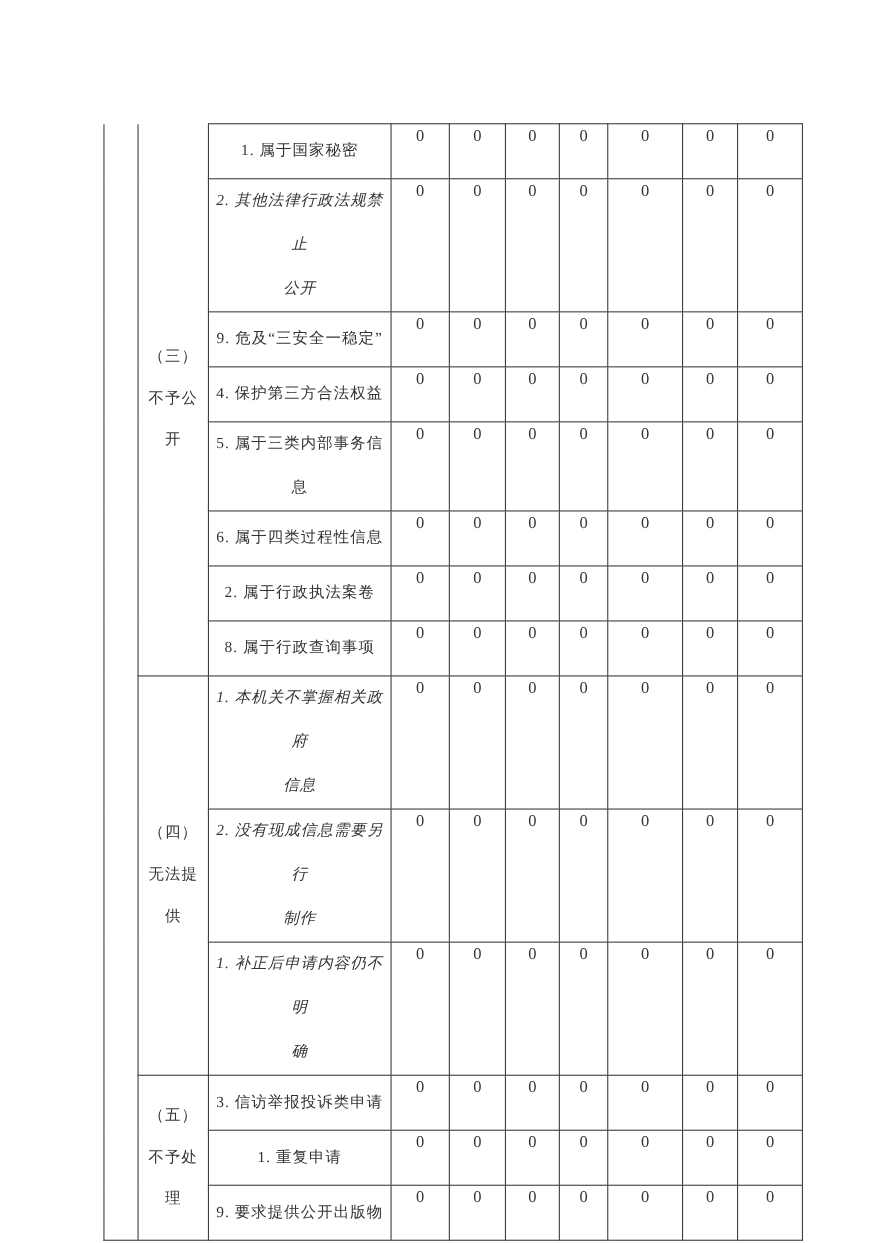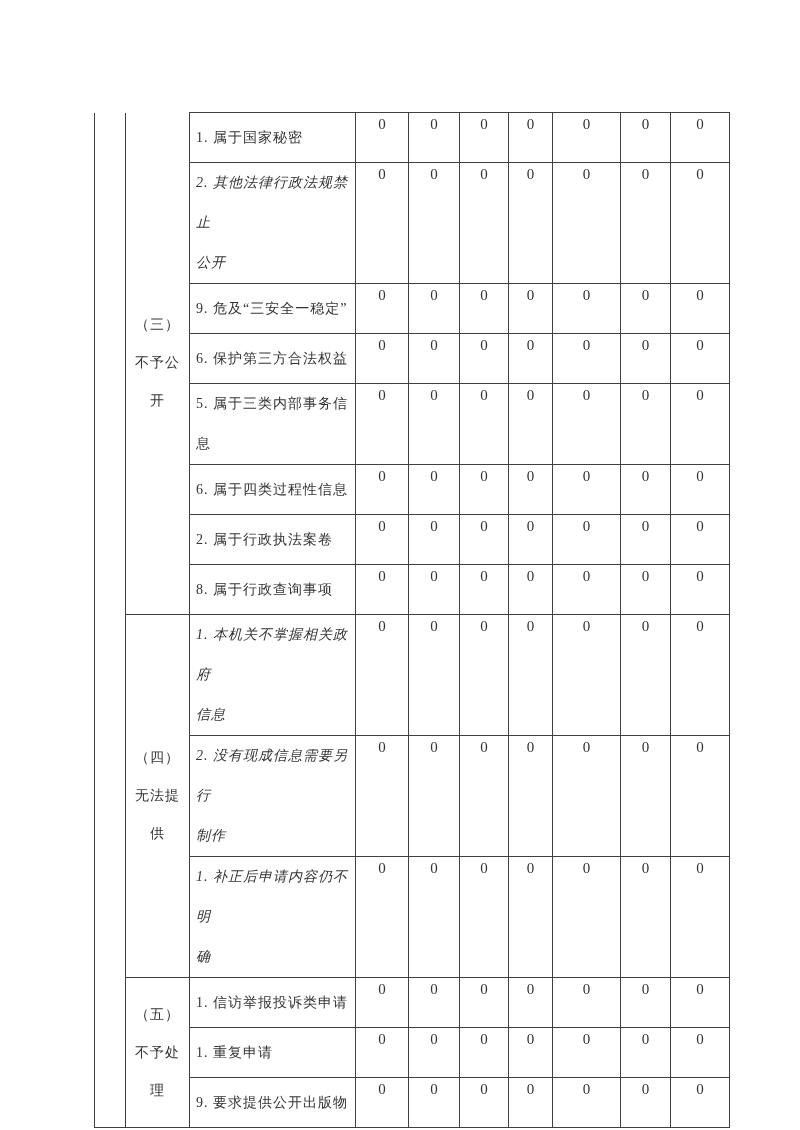--- a/index.html
+++ b/index.html
@@ -35,21 +35,21 @@
     text-align:center;
     line-height:38px;
     white-space:pre-line;
     padding:0 6px;
     letter-spacing:1px;
   }
   td.cat.first{
     border-top:none;
   }
   td.desc{
-    text-align:left;
+    text-align:center;
     line-height:40px;
     white-space:pre-line;
     padding:0 6px;
     height:50px;
     letter-spacing:1px;
   }
   td.desc.tall{
     height:85px;
     font-style:italic;
   }
@@ -119,21 +119,21 @@
           <td class="desc">9. 危及“三安全一稳定”</td>
           <td class="val">0</td>
           <td class="val">0</td>
           <td class="val">0</td>
           <td class="val">0</td>
           <td class="val">0</td>
           <td class="val">0</td>
           <td class="val">0</td>
         </tr>
         <tr>
-          <td class="desc">6. 保护第三方合法权益</td>
+          <td class="desc">4. 保护第三方合法权益</td>
           <td class="val">0</td>
           <td class="val">0</td>
           <td class="val">0</td>
           <td class="val">0</td>
           <td class="val">0</td>
           <td class="val">0</td>
           <td class="val">0</td>
         </tr>
         <tr>
           <td class="desc">5. 属于三类内部事务信息</td>
@@ -208,21 +208,21 @@
           <td class="val">0</td>
           <td class="val">0</td>
           <td class="val">0</td>
           <td class="val">0</td>
           <td class="val">0</td>
         </tr>
         <tr>
           <td class="cat" rowspan="3">（五）
 不予处
 理</td>
-          <td class="desc">1. 信访举报投诉类申请</td>
+          <td class="desc">3. 信访举报投诉类申请</td>
           <td class="val">0</td>
           <td class="val">0</td>
           <td class="val">0</td>
           <td class="val">0</td>
           <td class="val">0</td>
           <td class="val">0</td>
           <td class="val">0</td>
         </tr>
         <tr>
           <td class="desc">1. 重复申请</td>

